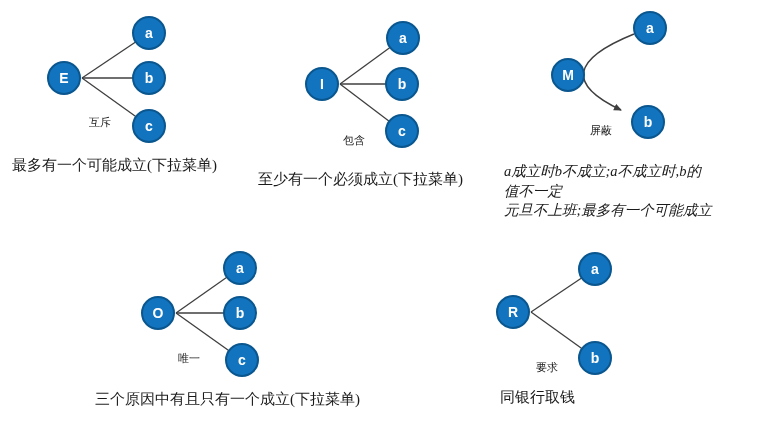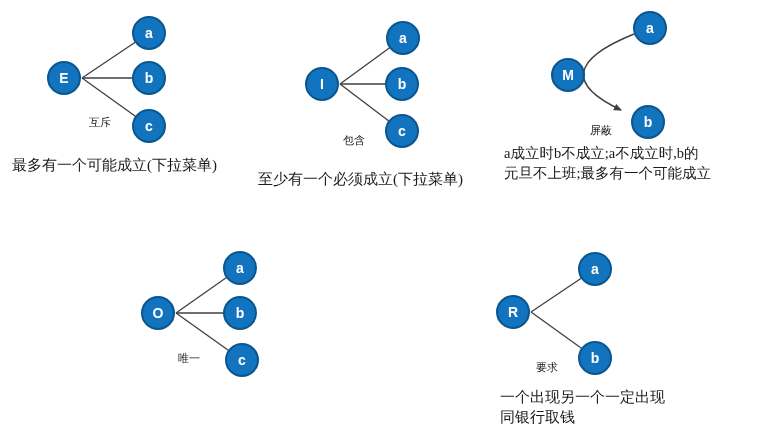--- a/index.html
+++ b/index.html
@@ -92,33 +92,34 @@
   <div class="node" style="left:386px; top:21px;">a</div>
   <div class="node" style="left:385px; top:67px;">b</div>
   <div class="node" style="left:385px; top:114px;">c</div>
   <div class="relation-label" style="left:343px; top:133px;">包含</div>
   <div class="caption" style="left:258px; top:169px;">至少有一个必须成立(下拉菜单)</div>
 
   <div class="node" style="left:551px; top:58px;">M</div>
   <div class="node" style="left:633px; top:11px;">a</div>
   <div class="node" style="left:631px; top:105px;">b</div>
   <div class="relation-label" style="left:590px; top:123px;">屏蔽</div>
-  <div class="caption" style="left:504px; top:144px; font-size:14.5px; line-height:19.5px;">
+  <div class="caption" style="left:504px; top:162px; font-size:14.5px; line-height:19.5px;font-style:italic;">
     <div>a成立时b不成立;a不成立时,b的</div>
+    <div>值不一定</div>
     <div>元旦不上班;最多有一个可能成立</div>
   </div>
 
   <div class="node" style="left:141px; top:296px;">O</div>
   <div class="node" style="left:223px; top:251px;">a</div>
   <div class="node" style="left:223px; top:296px;">b</div>
   <div class="node" style="left:225px; top:343px;">c</div>
   <div class="relation-label" style="left:178px; top:351px;">唯一</div>
+  <div class="caption" style="left:95px; top:389px;">三个原因中有且只有一个成立(下拉菜单)</div>
 
   <div class="node" style="left:496px; top:295px;">R</div>
   <div class="node" style="left:578px; top:252px;">a</div>
   <div class="node" style="left:578px; top:341px;">b</div>
   <div class="relation-label" style="left:536px; top:360px;">要求</div>
   <div class="caption" style="left:500px; top:387px;">
-    <div>一个出现另一个一定出现</div>
     <div>同银行取钱</div>
   </div>
 
 </div>
 
 </body></html>

